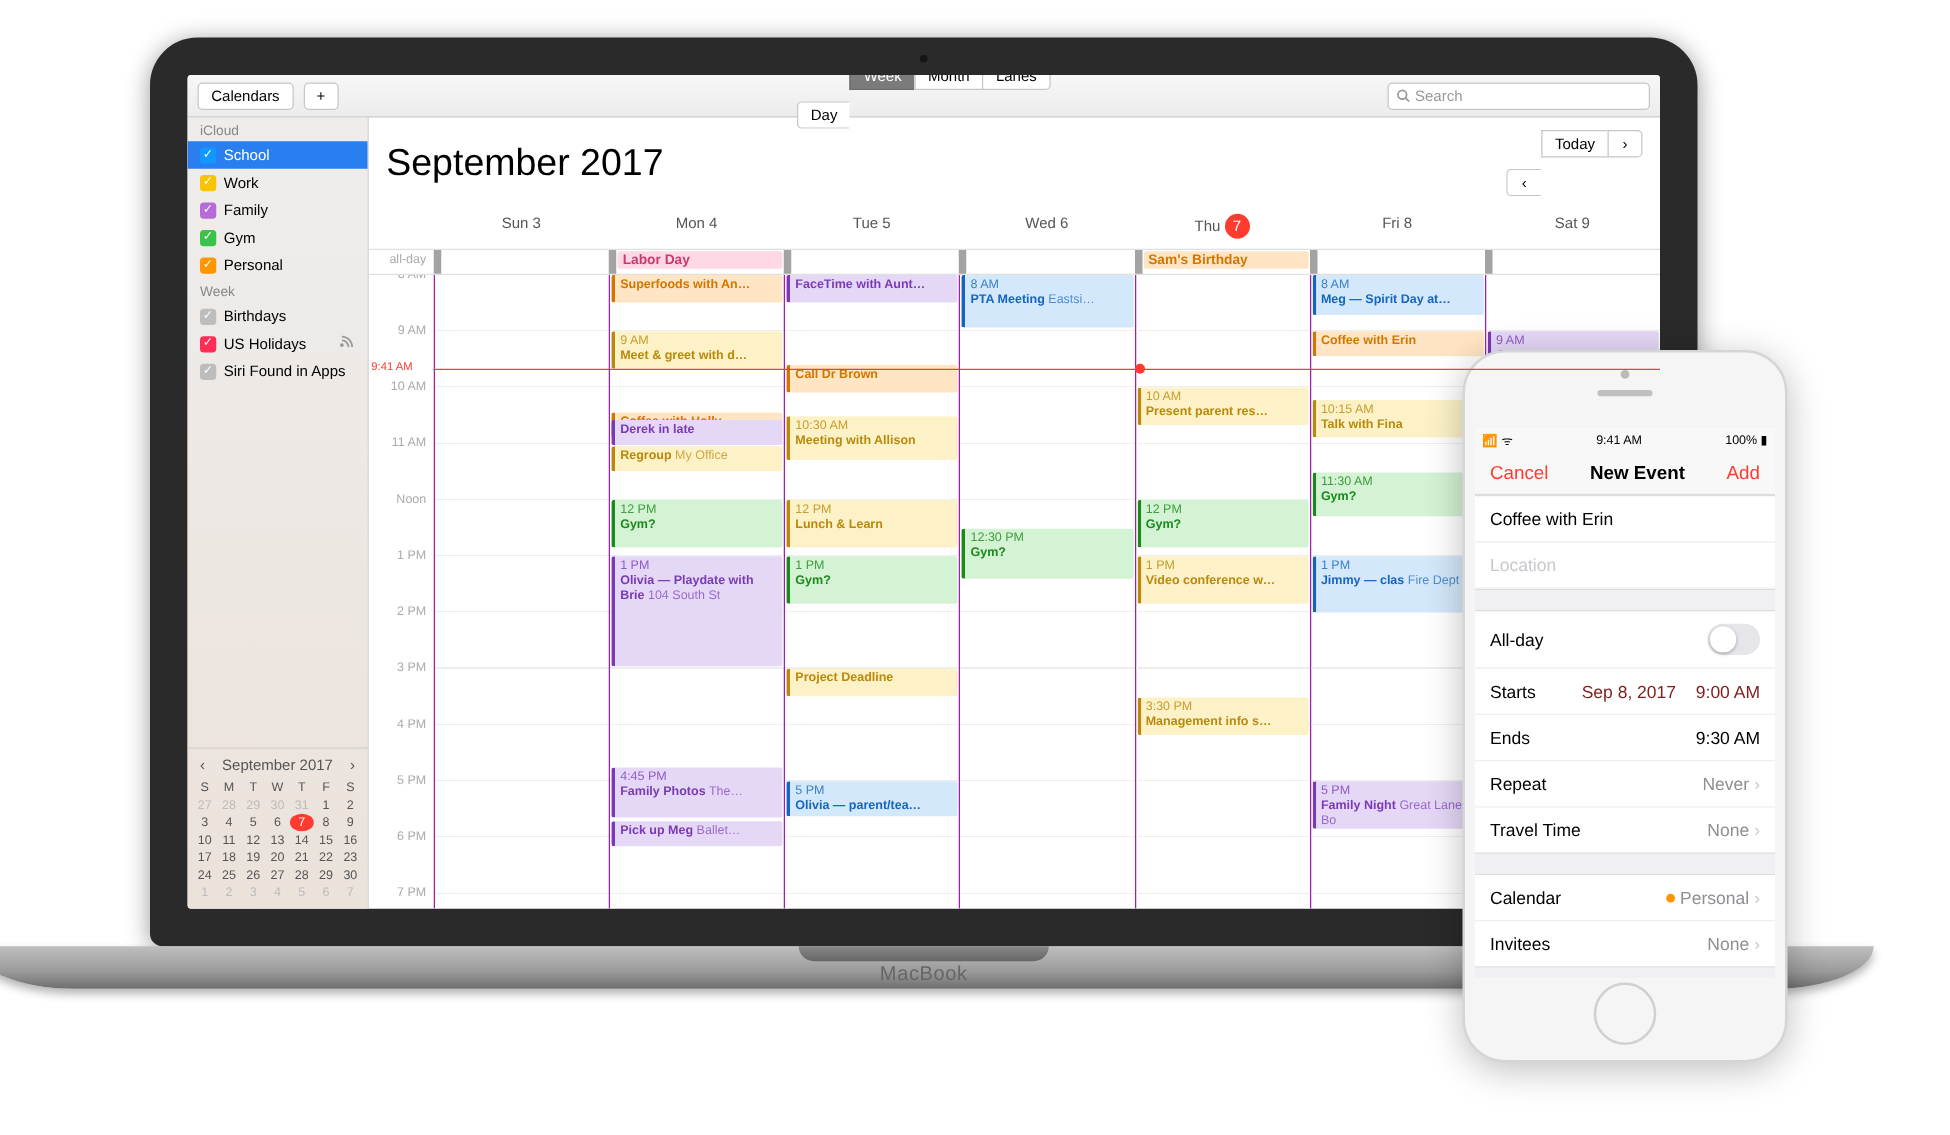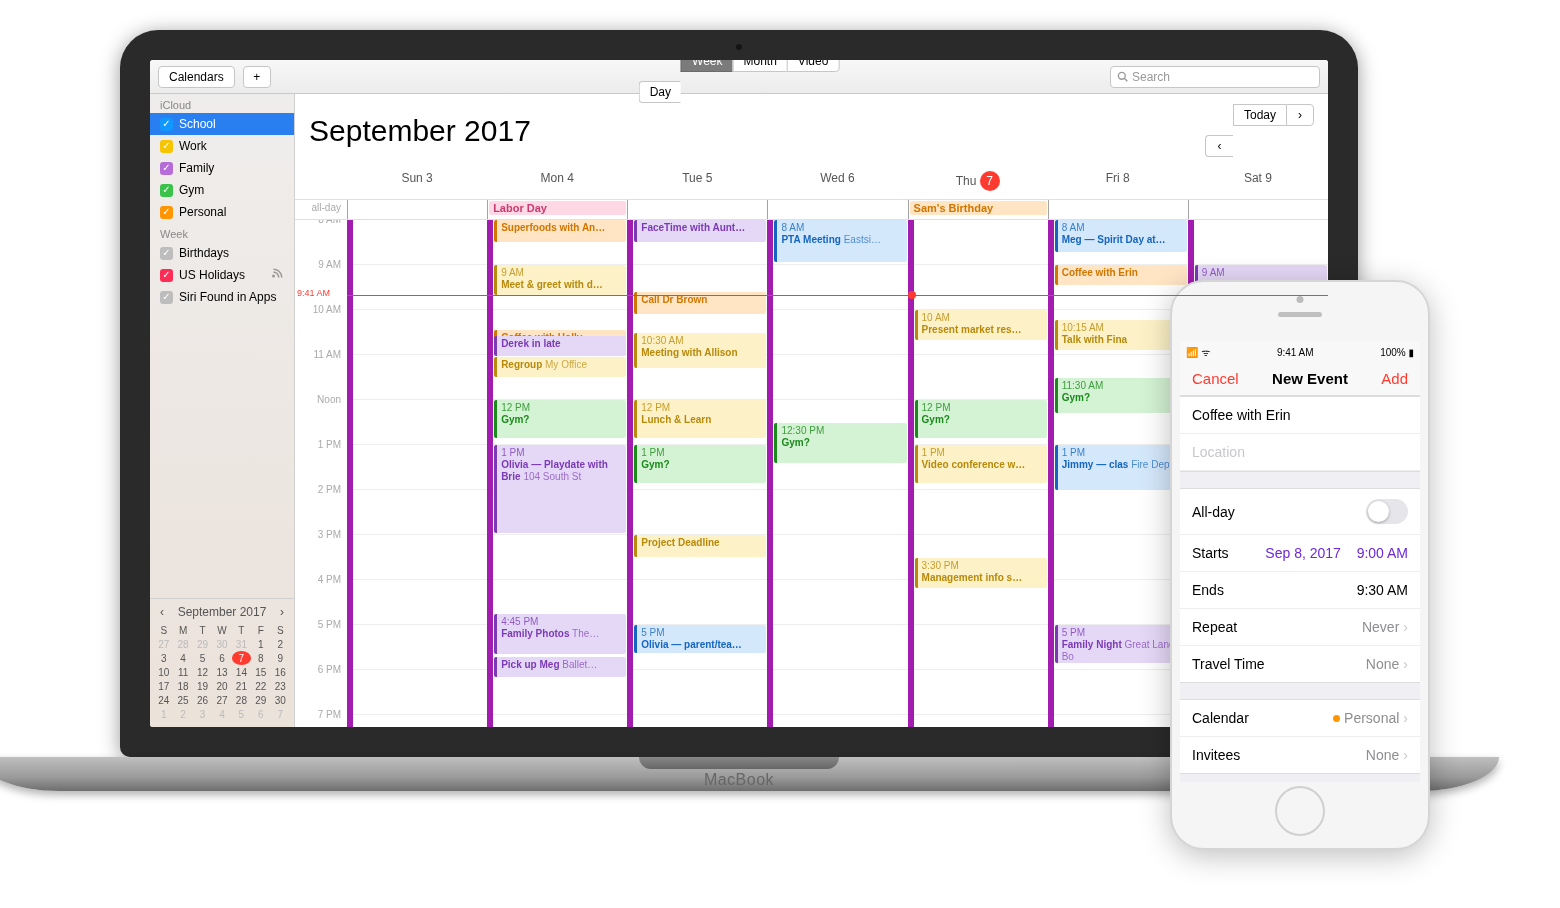--- a/index.html
+++ b/index.html
@@ -52,29 +52,29 @@
   .main-head{display:flex;align-items:center;padding:10px 14px 6px;}
   .title{font-size:30px;font-weight:300;}
   .title b{font-weight:500;}
   .nav{margin-left:auto;display:flex;gap:0;}
   .dayrow{display:flex;border-bottom:1px solid #e0e0e0;}
   .timecol{width:52px;}
   .daycell{flex:1;text-align:center;font-size:12px;padding:8px 0;color:#555;}
   .daycell.today .num{background:#ff3b30;color:#fff;border-radius:50%;display:inline-block;width:20px;height:20px;line-height:20px;}
   .allday{display:flex;border-bottom:1px solid #e0e0e0;min-height:20px;}
   .allday .timecol{font-size:10px;color:#aaa;text-align:right;padding:2px 6px;}
-  .adcell{flex:1;border-left:1px solid #a3a3a3;padding:1px;}
+  .adcell{flex:1;border-left:6px solid #a3a3a3;padding:1px;}
   .adev{font-size:11px;font-weight:600;padding:1px 4px;border-radius:2px;}
   
   
   .grid{flex:1;display:flex;overflow:hidden;position:relative;}
   .hours{width:52px;}
   .hour{height:45px;text-align:right;padding-right:6px;font-size:10px;color:#aaa;position:relative;top:-6px;}
   .daycols{flex:1;display:flex;position:relative;}
-  .dcol{flex:1;border-left:6px solid #a21caf;position:relative;}
+  .dcol{flex:1;border-left:1px solid #a21caf;position:relative;}
   .dcol:before{content:"";position:absolute;inset:0;background:repeating-linear-gradient(180deg,transparent 0,transparent 44px,#eee 44px,#eee 45px);}
   .ev{position:absolute;left:1px;right:1px;font-size:10px;padding:2px 4px;border-radius:2px;overflow:hidden;line-height:12px;}
   .ev .t{opacity:.8;}
   .ev .n{font-weight:600;}
   .ev .l{opacity:.7;font-weight:400;}
   .nowline{position:absolute;left:0;right:0;height:1px;background:#ff3b30;z-index:5;}
   .nowdot{position:absolute;width:8px;height:8px;background:#ff3b30;border-radius:50%;top:-4px;}
   .nowlabel{position:absolute;left:-50px;top:-7px;font-size:9px;color:#ff3b30;white-space:nowrap;}
   
   
@@ -115,21 +115,21 @@
     <div class="camera"></div>
     <div class="screen">
 
       <div class="toolbar">
         <div class="btn">Calendars</div>
         <div class="btn square">+</div>
         <div class="seg view-seg">
           <div class="btn">Day</div>
           <div class="btn active">Week</div>
           <div class="btn">Month</div>
-          <div class="btn">Video</div>
+          <div class="btn">Lanes</div>
         </div>
         <div class="search">
           <svg viewBox="0 0 16 16" fill="none" stroke="#999" stroke-width="2">
               <circle cx="7" cy="7" r="5"></circle>
               <line x1="11" y1="11" x2="15" y2="15"></line>
             </svg>
           <span>Search</span>
         </div>
       </div>
 
@@ -322,21 +322,21 @@
                   <div class="ev c-yellow" style="top: 180px; height: 38px;"><div class="t">12 PM</div><span class="n">Lunch &amp; Learn</span></div>
                   <div class="ev c-green" style="top: 225px; height: 38px;"><div class="t">1 PM</div><span class="n">Gym?</span></div>
                   <div class="ev c-yellow" style="top: 315px; height: 22px;"><span class="n">Project Deadline</span></div>
                   <div class="ev c-blue" style="top: 405px; height: 28px;"><div class="t">5 PM</div><span class="n">Olivia — parent/tea…</span></div>
                 </div>
                 <div class="dcol">
                   <div class="ev c-blue" style="top: 0px; height: 42px;"><div class="t">8 AM</div><span class="n">PTA Meeting</span> <span class="l">Eastsi…</span></div>
                   <div class="ev c-green" style="top: 203px; height: 40px;"><div class="t">12:30 PM</div><span class="n">Gym?</span></div>
                 </div>
                 <div class="dcol">
-                  <div class="ev c-yellow" style="top: 90px; height: 30px;"><div class="t">10 AM</div><span class="n">Present market res…</span></div>
+                  <div class="ev c-yellow" style="top: 90px; height: 30px;"><div class="t">10 AM</div><span class="n">Present parent res…</span></div>
                   <div class="ev c-green" style="top: 180px; height: 38px;"><div class="t">12 PM</div><span class="n">Gym?</span></div>
                   <div class="ev c-yellow" style="top: 225px; height: 38px;"><div class="t">1 PM</div><span class="n">Video conference w…</span></div>
                   <div class="ev c-yellow" style="top: 338px; height: 30px;"><div class="t">3:30 PM</div><span class="n">Management info s…</span></div>
                 </div>
                 <div class="dcol">
                   <div class="ev c-blue" style="top: 0px; height: 32px;"><div class="t">8 AM</div><span class="n">Meg — Spirit Day at…</span></div>
                   <div class="ev c-orange" style="top: 45px; height: 20px;"><span class="n">Coffee with Erin</span></div>
                   <div class="ev c-yellow" style="top: 100px; height: 30px;"><div class="t">10:15 AM</div><span class="n">Talk with Fina</span></div>
                   <div class="ev c-green" style="top: 158px; height: 35px;"><div class="t">11:30 AM</div><span class="n">Gym?</span></div>
                   <div class="ev c-blue" style="top: 225px; height: 45px;"><div class="t">1 PM</div><span class="n">Jimmy — clas</span> <span class="l">Fire Dept</span></div>
@@ -375,21 +375,21 @@
       <div class="pinput">Coffee with Erin</div>
       <div class="pinput ph">Location</div>
     </div>
     <div class="pgroup">
       <div class="prow">
           <span>All-day</span>
           <span class="toggle"></span>
         </div>
       <div class="prow">
           <span>Starts</span>
-          <span class="v" style="color:#6d28d9;justify-content:center;"><span>Sep 8, 2017</span>&nbsp;&nbsp;<span>9:00 AM</span></span>
+          <span class="v" style="color:#7f1d1d;justify-content:center;"><span>Sep 8, 2017</span>&nbsp;&nbsp;<span>9:00 AM</span></span>
         </div>
       <div class="prow">
           <span>Ends</span>
           <span class="v" style="color:#000;">9:30 AM</span>
         </div>
       <div class="prow">
           <span>Repeat</span>
           <span class="v">
             <span>Never</span> 
             <span class="chev">›</span>

